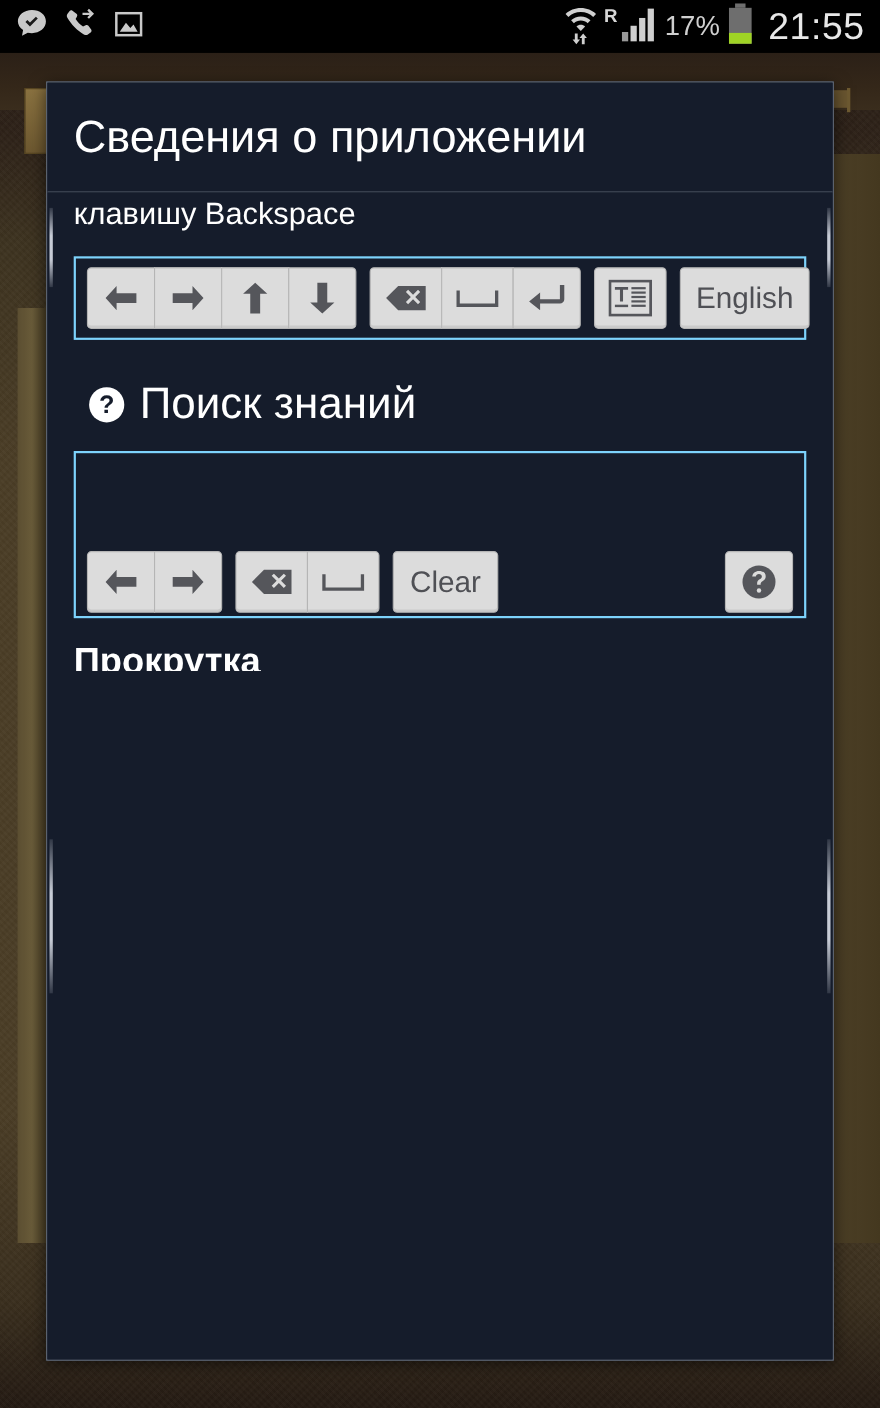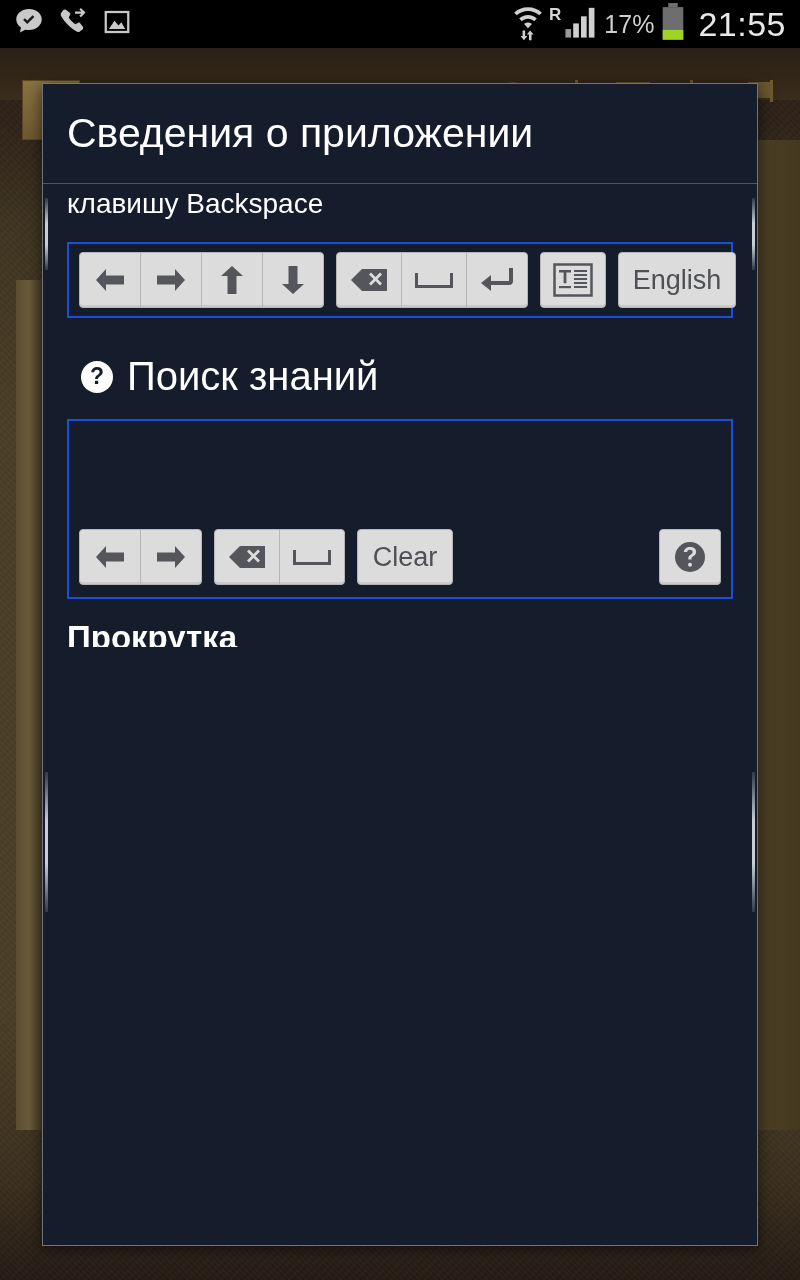--- a/index.html
+++ b/index.html
@@ -133,21 +133,21 @@
     font-weight: bold;
     position: relative;
     top: -9px;
     margin-left: -2px;
     margin-right: -3px;
   }
 
   
   #dialog {
     position: absolute;
-    left: 42px; top: 83px;
+    left: 42px; top: 74px;
     width: 716px; height: 1163px;
     background: #151c2b;
     border: 1px solid #6c7480;
     box-shadow: 0 3px 14px rgba(0,0,0,0.6);
     z-index: 100;
     display: flex;
     flex-direction: column;
     overflow: hidden;
   }
 
@@ -190,30 +190,30 @@
     color: #ffffff;
     font-size: 28px;
     line-height: 36px;
     margin-top: 2px;
     white-space: nowrap;
   }
 
   
   .kb-toolbar {
     margin-top: 20px;
-    border: 2px solid #1d4ed8;
+    border: 2px solid #7dd3fc;
     background: #151c2b;
     padding: 8px 10px;
     display: flex;
     align-items: center;
   }
   .kb-toolbar.tall {
-    height: 180px;
+    height: 152px;
     align-items: flex-end;
-    padding-bottom: 12px;
+    padding-bottom: 3px;
   }
   .kb-group {
     display: flex;
     margin-right: 12px;
   }
   .kb-btn {
     background: #dcdcdc;
     border: 1px solid #b5b5b5;
     border-radius: 4px;
     min-width: 62px;

